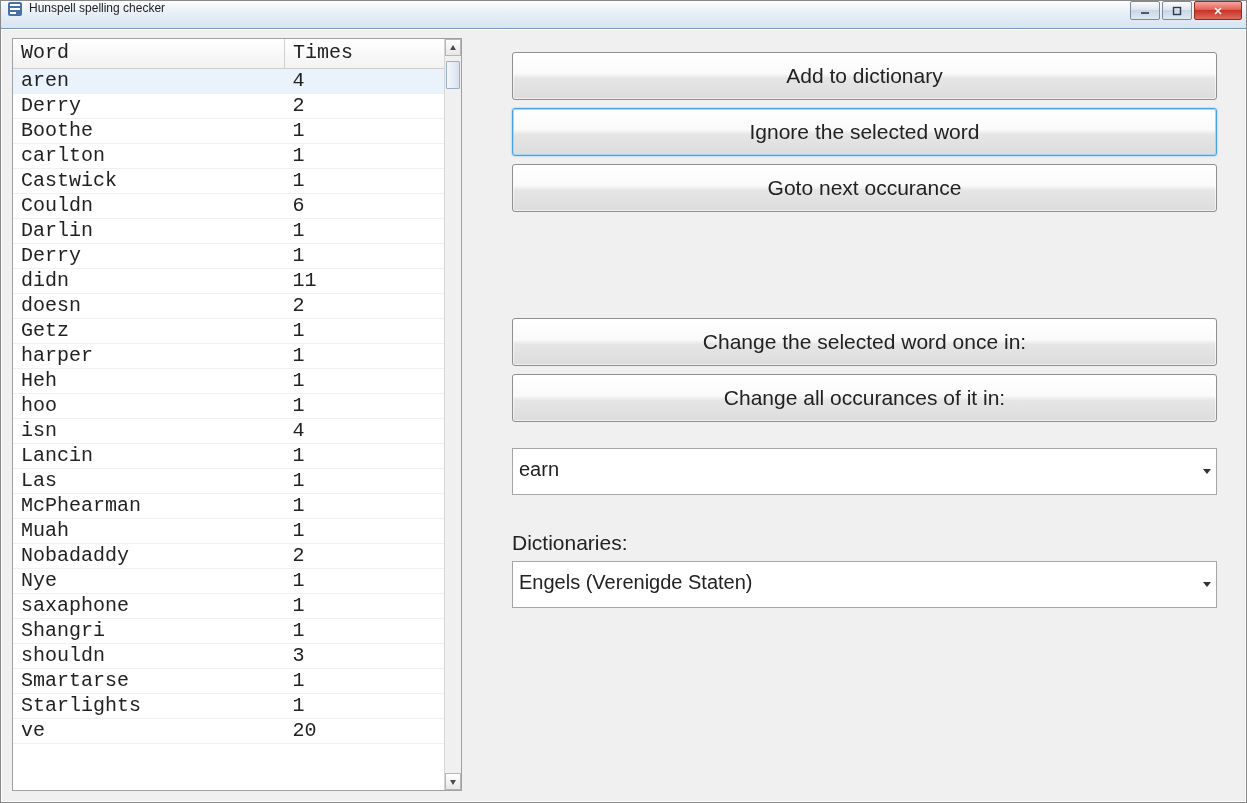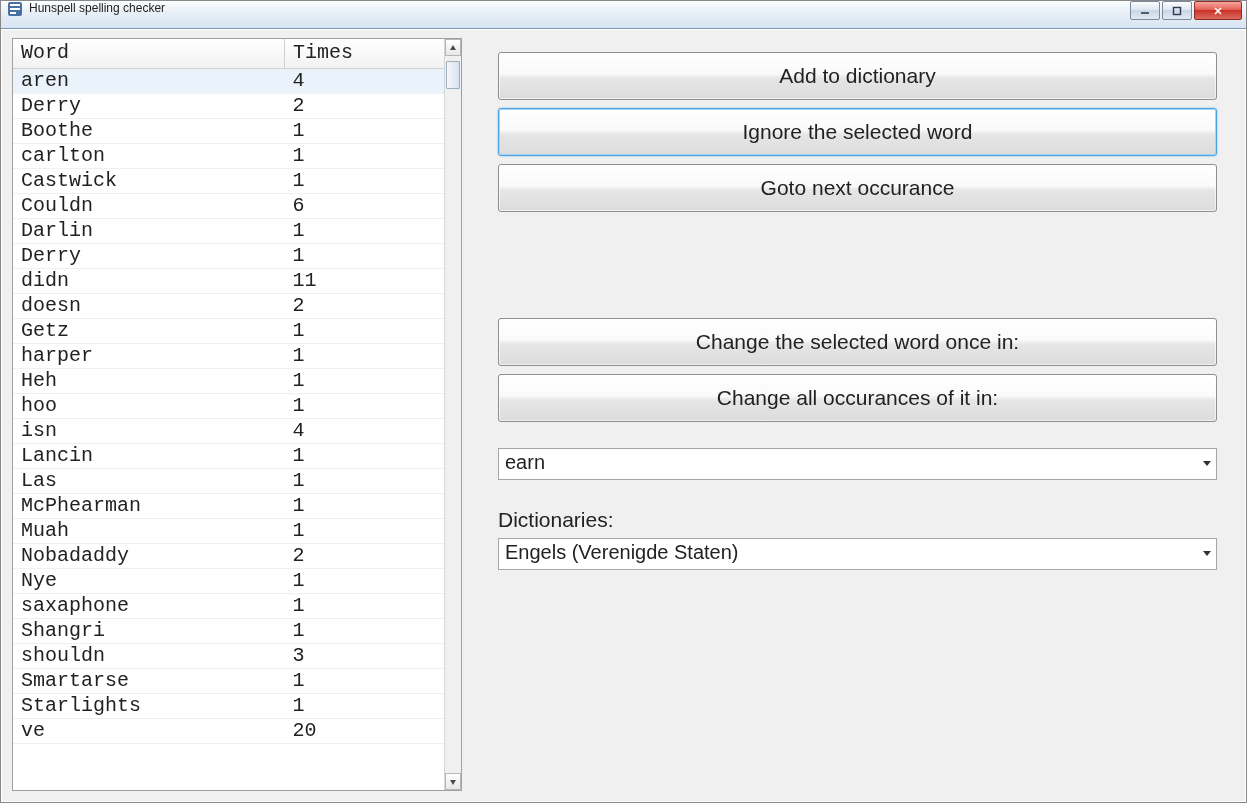--- a/index.html
+++ b/index.html
@@ -62,21 +62,21 @@
   }
   .win-btn.close svg { stroke: #fff; }
 
   
   .client {
     flex: 1;
     background: #f0f0f0;
     border: 1px solid #fff;
     padding: 8px 10px 10px 10px;
     display: flex;
-    gap: 36px;
+    gap: 50px;
     overflow: hidden;
   }
 
   
   .list-panel {
     width: 450px;
     height: 100%;
     background: #fff;
     border: 1px solid #a0a0a0;
     display: flex;
@@ -178,21 +178,21 @@
     box-shadow: inset 0 0 0 1px rgba(255,255,255,0.6);
   }
   .big-btn.focused {
     border-color: #4aa3df;
     box-shadow: inset 0 0 0 1px #a7d7f4, 0 0 2px #6cb9e8;
   }
   .spacer { height: 98px; }
 
   .combo {
     position: relative;
-    height: 32px;
+    height: 47px;
     background: #fff;
     border: 1px solid #a6a6a6;
     display: flex;
     align-items: center;
     padding: 0 22px 4px 6px;
     font-size: 20px;
     margin-bottom: 0;
     cursor: pointer;
   }
   .combo .caret {
@@ -200,21 +200,21 @@
     right: 4px; top: 50%;
     transform: translateY(-50%);
     width: 10px; height: 10px;
     display: flex;
     align-items: center;
     justify-content: center;
   }
   .combo .caret svg { width: 8px; height: 6px; }
 
   .label {
-    margin-top: 28px;
+    margin-top: 36px;
     margin-bottom: 6px;
     font-size: 21px;
   }
 </style>
 </head>
 <body>
 
 <div class="window">
 
   <div class="titlebar">

